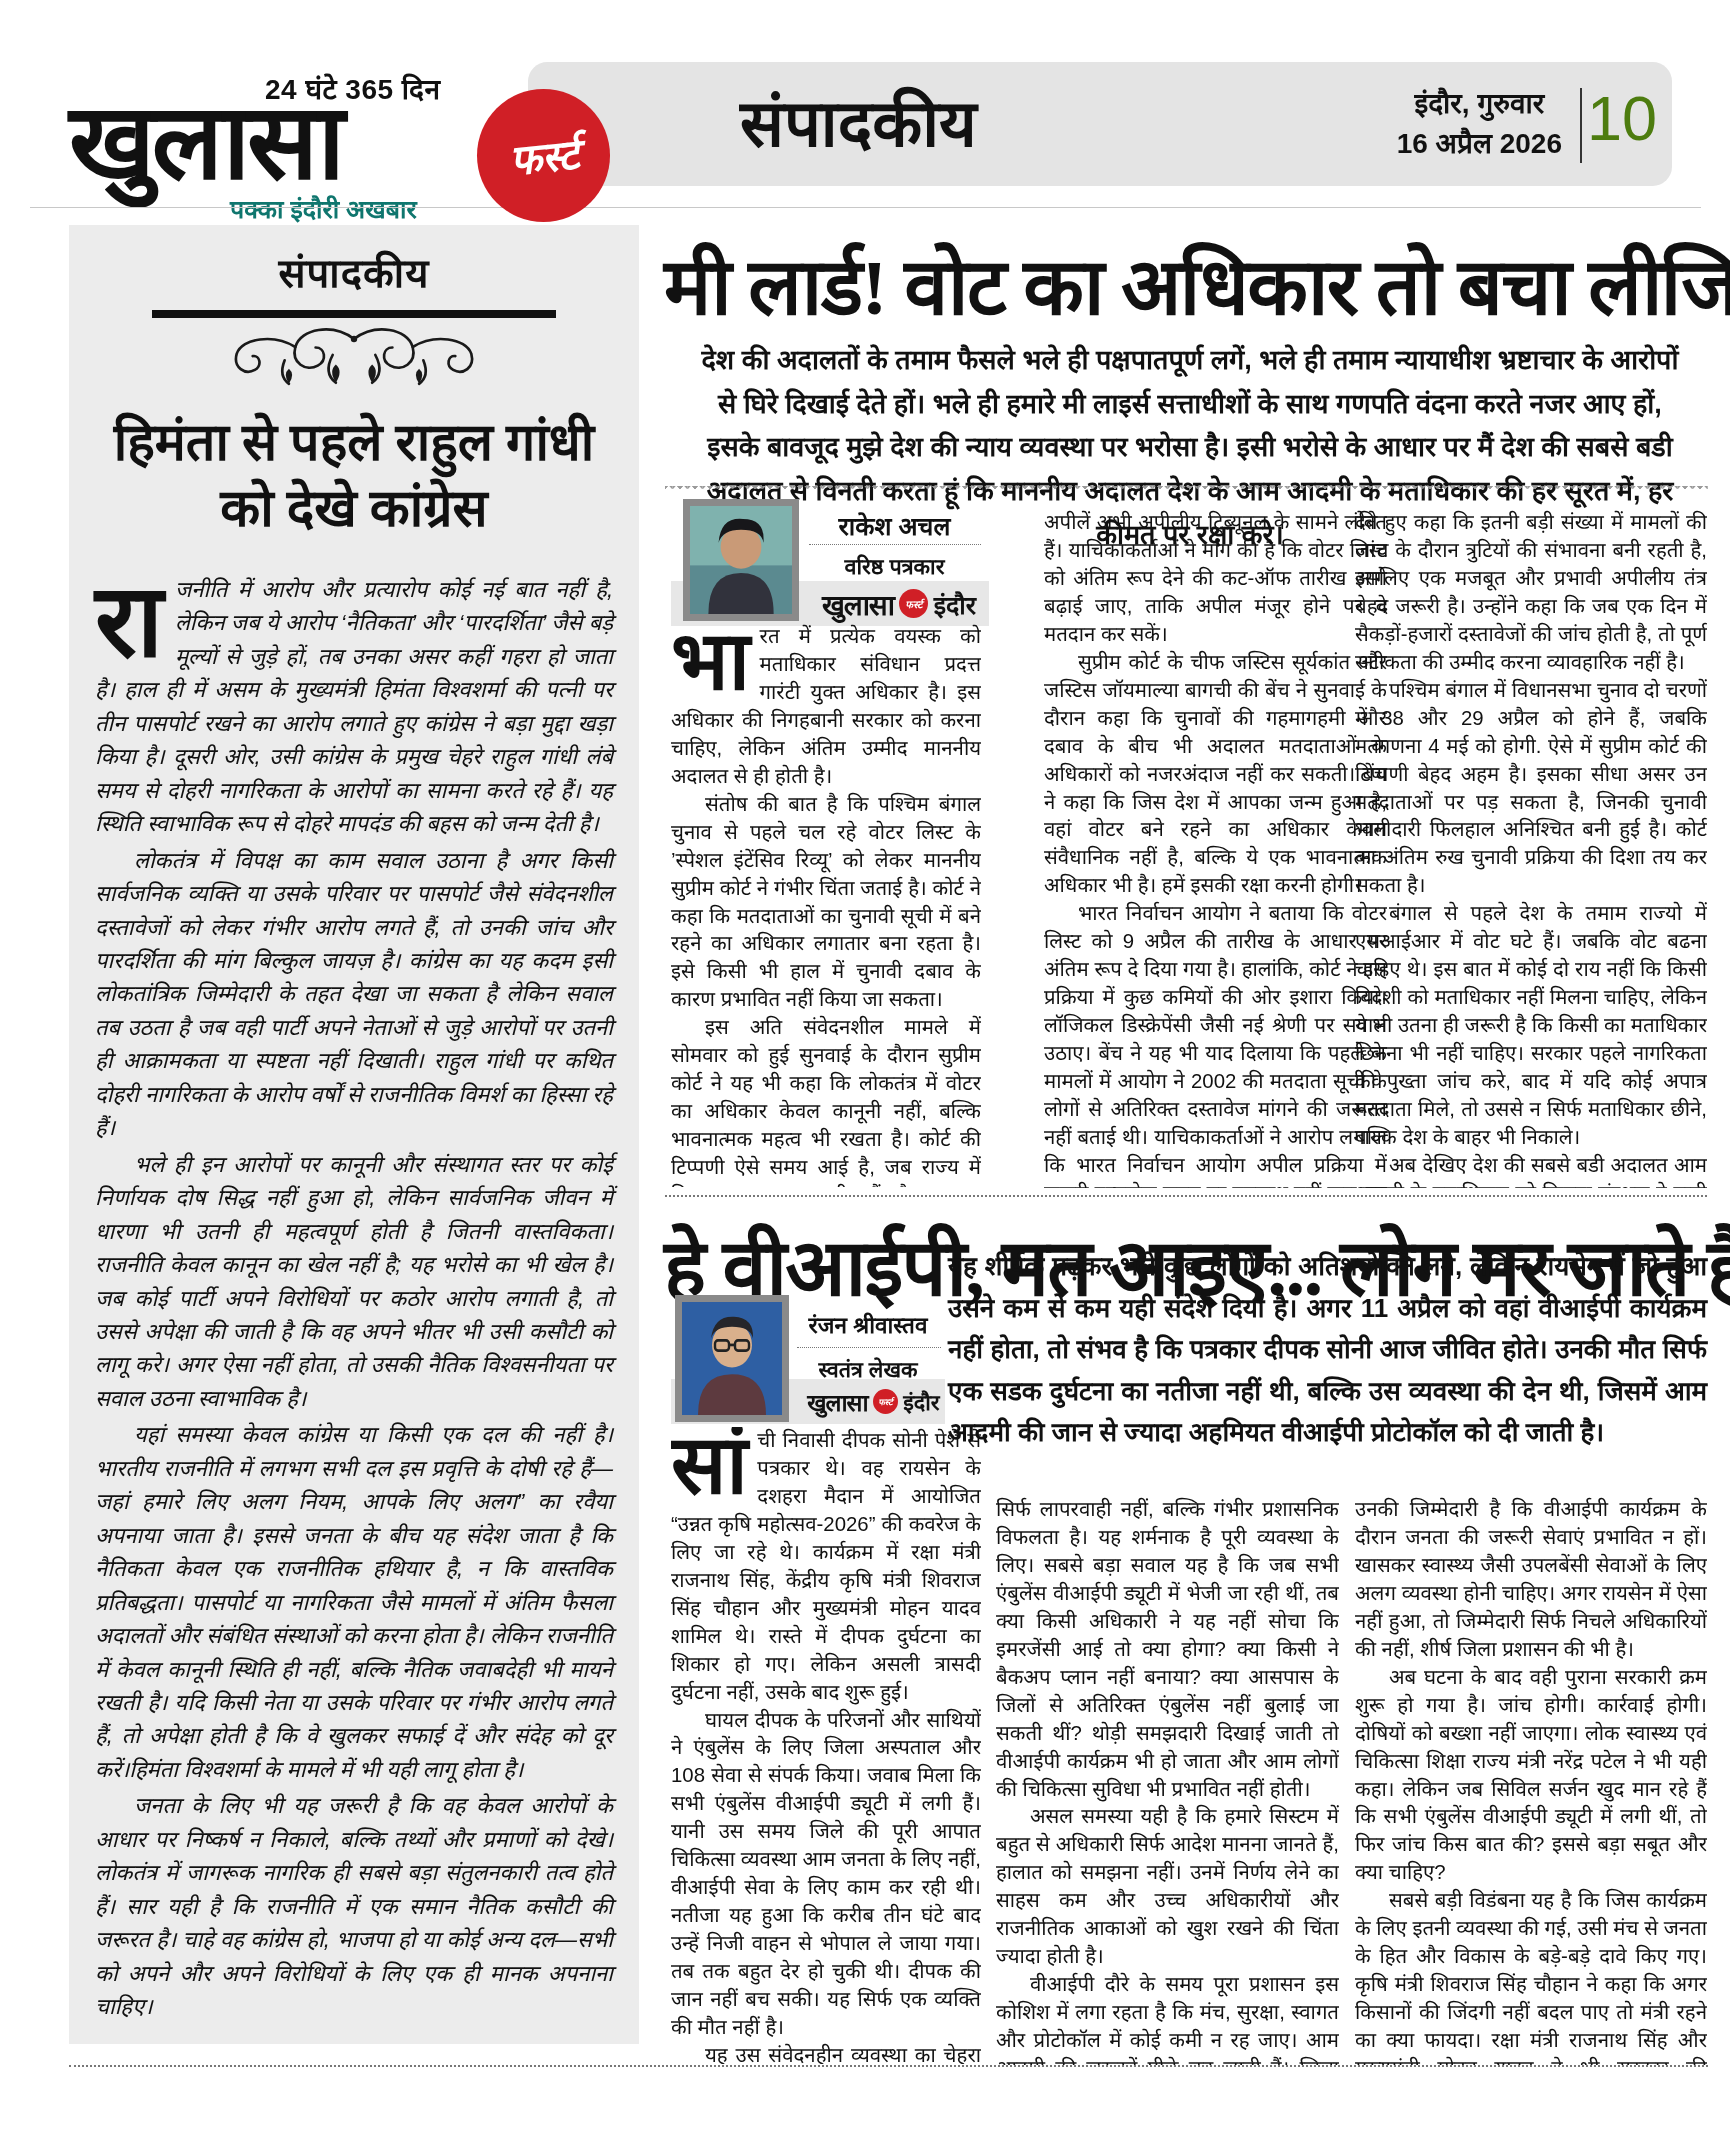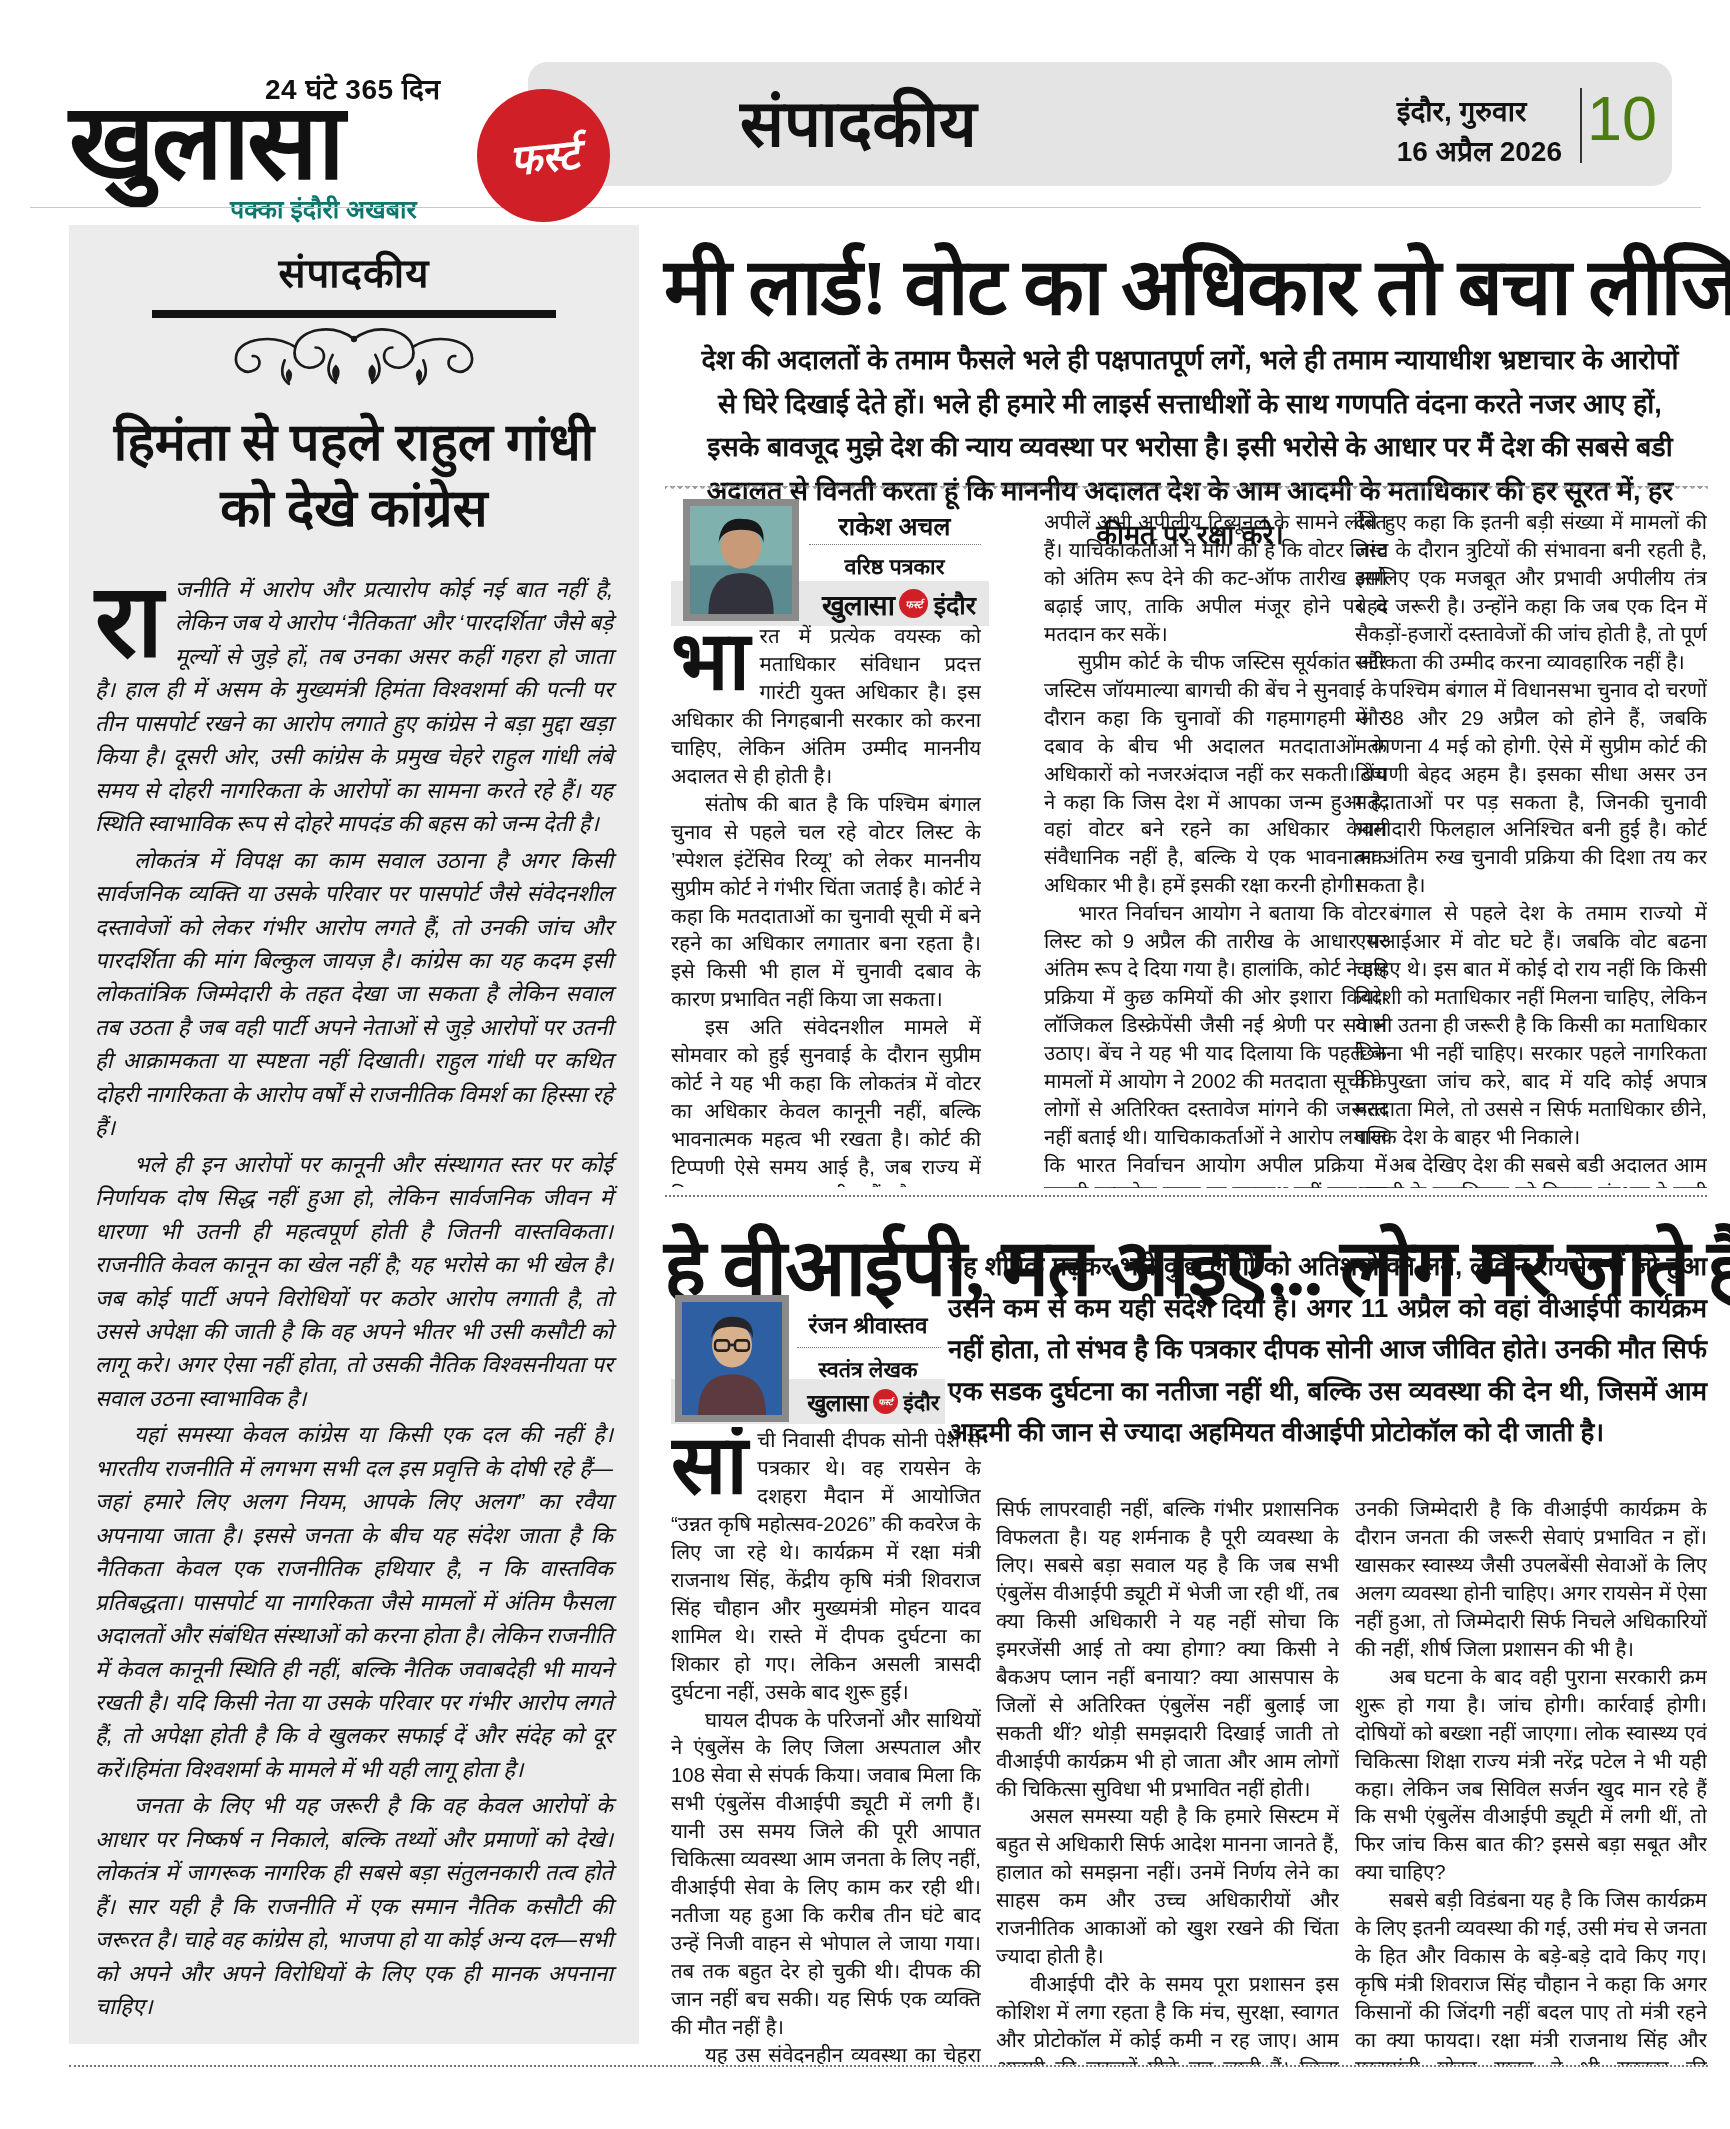--- a/index.html
+++ b/index.html
@@ -16,21 +16,21 @@
   .logo-sub{position:absolute;left:161px;top:165px;font-size:25px;font-weight:bold;}
   .logo-circle{
     position:absolute;left:408px;top:63px;width:133px;height:133px;border-radius:50%;
     display:flex;align-items:center;justify-content:center;z-index:3;
   }
   .logo-circle span{color:#fff;font-size:42px;font-weight:900;font-style:italic;transform:rotate(-6deg);}
   .hdr-band{
     position:absolute;left:528px;top:62px;width:1144px;height:124px;border-radius:19.3px;
   }
   .hdr-section{position:absolute;left:212px;top:15px;font-size:65px;font-weight:900;}
-  .hdr-date{position:absolute;right:110px;top:21.5px;text-align:left;font-weight:bold;font-size:28px;line-height:1.45;margin-top:8px;}
+  .hdr-date{position:absolute;right:110px;top:21.5px;text-align:center;font-weight:bold;font-size:28px;line-height:1.45;}
   .hdr-divider{position:absolute;right:90px;top:26px;width:1.6px;height:75px;background:#333;}
   .hdr-pageno{position:absolute;right:15px;top:20.4px;font-size:63px;font-weight:400;color:#4d7c0f;}
   
   .panel{
     position:absolute;left:69px;top:225px;width:570px;height:1819px;
     box-sizing:border-box;padding:19.3px 26px 16px 26px;overflow:hidden;
   }
   .panel-label{ text-align:center;font-size:40px;font-weight:900;letter-spacing:1.1px;}
   .panel-label-bar{width:78%;height:8px;background:#111;margin:10.7px auto 5.4px auto;}
   .panel-ornament{display:block;margin:0 auto;}

